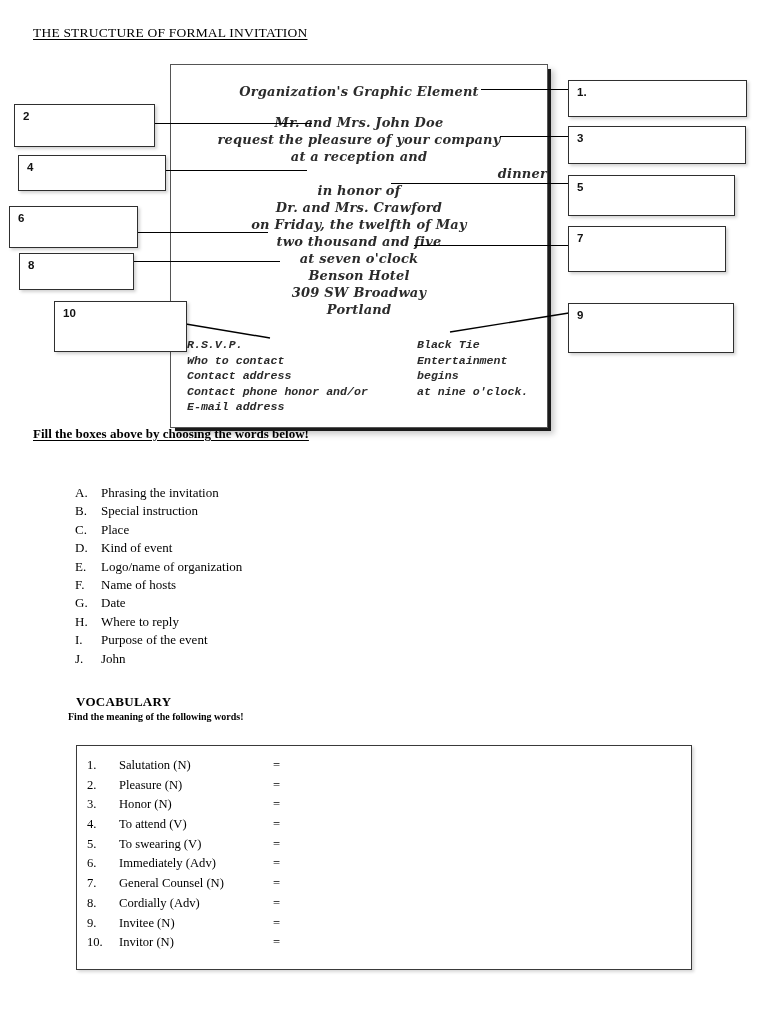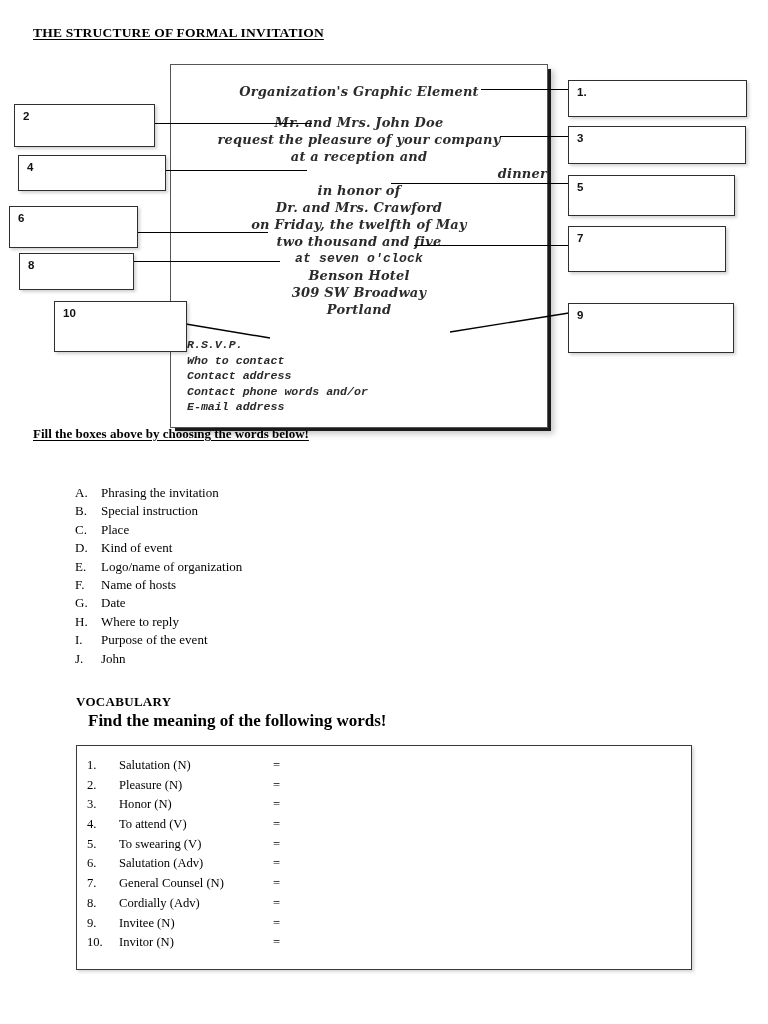--- a/index.html
+++ b/index.html
@@ -15,21 +15,21 @@
     color: #000000;
     overflow: hidden;
   }
 
   
   .page-title {
     position: absolute;
     left: 33px;
     top: 25px;
     font-size: 13.5px;
-    font-weight: bold;
+    font-weight: normal;
     letter-spacing: 0.2px;
     text-decoration: underline;
     text-underline-offset: 2px;
     white-space: nowrap;
   }
 
   
   .diagram {
     position: absolute;
     left: 0;
@@ -156,23 +156,23 @@
   .vocab-heading {
     position: absolute;
     left: 76px;
     top: 694px;
     font-size: 13px;
     font-weight: bold;
     letter-spacing: 0.3px;
   }
   .vocab-sub {
     position: absolute;
-    left: 88px;
+    left: 68px;
     top: 711px;
-    font-size: 17px;
+    font-size: 10px;
     font-weight: bold;
     white-space: nowrap;
   }
   .vocab-box {
     position: absolute;
     left: 76px;
     top: 745px;
     width: 614px;
     height: 223px;
     border: 1px solid #3a3a3a;
@@ -236,33 +236,39 @@
     <div class="card-inner">
       <div class="inv-line" style="top:19px;">Organization's Graphic Element</div>
       <div class="inv-line" style="top:50px;">Mr. and Mrs. John Doe</div>
       <div class="inv-line" style="top:67px;">request the pleasure of your company</div>
       <div class="inv-line" style="top:84px;">at a reception and</div>
       <div class="inv-line" style="top:101px;text-align:right;">dinner</div>
       <div class="inv-line" style="top:118px;">in honor of</div>
       <div class="inv-line" style="top:135px;">Dr. and Mrs. Crawford</div>
       <div class="inv-line" style="top:152px;">on Friday, the twelfth of May</div>
       <div class="inv-line" style="top:169px;">two thousand and five</div>
-      <div class="inv-line" style="top:186px;font-family:Liberation Mono, monospace;">at seven o'clock</div>
+      <div class="inv-line" style="top:186px;">at seven o'clock</div>
       <div class="inv-line" style="top:203px;text-align:center;">Benson Hotel</div>
       <div class="inv-line" style="top:220px;">309 SW Broadway</div>
       <div class="inv-line" style="top:237px;">Portland</div>
 
       <div class="inv-block left">
         <div>R.S.V.P.</div>
         <div>Who to contact</div>
         <div>Contact address</div>
-        <div>Contact phone words and/or</div>
+        <div>Contact phone honor and/or</div>
         <div> E-mail address</div>
       </div>
 
+      <div class="inv-block right">
+        <div>Black Tie</div>
+        <div>Entertainment</div>
+        <div>begins</div>
+        <div>at nine o'clock.</div>
+      </div>
     </div>
   </div>
 
   <div class="ans-box" style="left:14px; top:104px; width:139px; height:41px;">
     <span class="num">2</span>
   </div>
   <div class="ans-box" style="left:18px; top:155px; width:146px; height:34px;">
     <span class="num">4</span>
   </div>
   <div class="ans-box" style="left:9px;  top:206px; width:127px; height:40px;">
@@ -363,21 +369,21 @@
       <span class="vword">To attend (V)</span>
       <span class="veq">=</span>
     </div>
     <div class="vocab-row">
       <span class="vnum">5.</span>
       <span class="vword">To swearing (V)</span>
       <span class="veq">=</span>
     </div>
     <div class="vocab-row">
       <span class="vnum">6.</span>
-      <span class="vword">Salutation (Adv)</span>
+      <span class="vword">Immediately (Adv)</span>
       <span class="veq">=</span>
     </div>
     <div class="vocab-row">
       <span class="vnum">7.</span>
       <span class="vword">General Counsel (N)</span>
       <span class="veq">=</span>
     </div>
     <div class="vocab-row">
       <span class="vnum">8.</span>
       <span class="vword">Cordially (Adv)</span>

